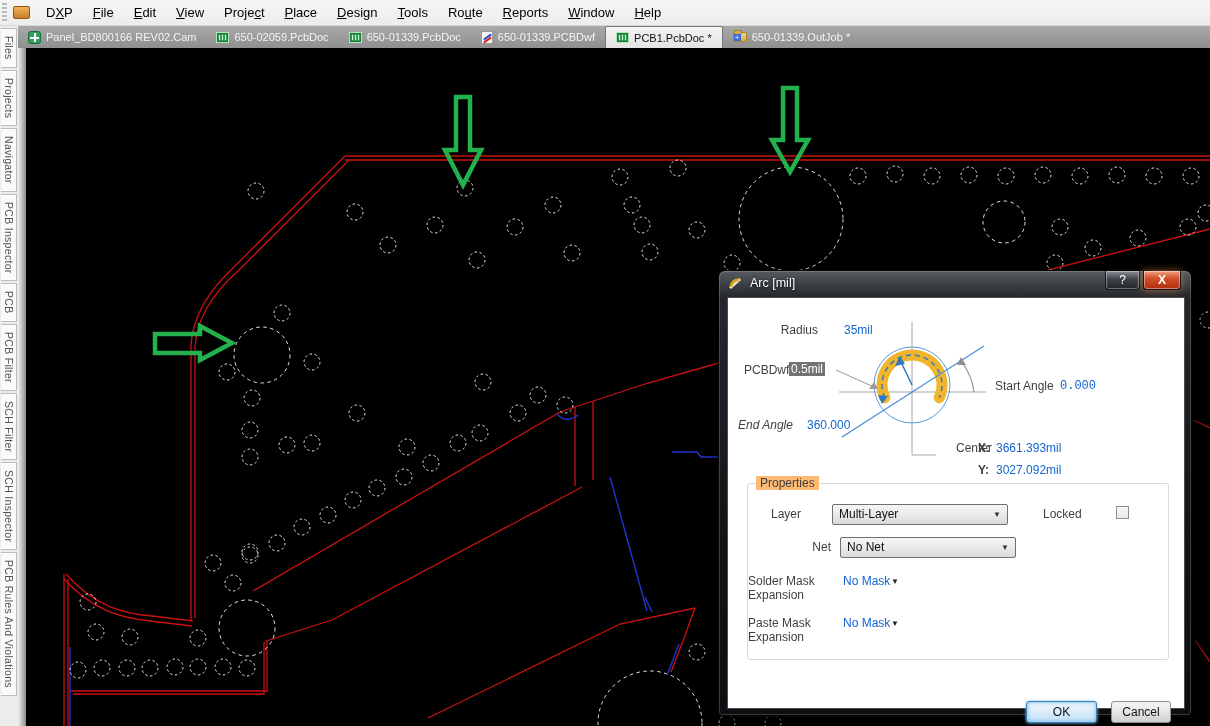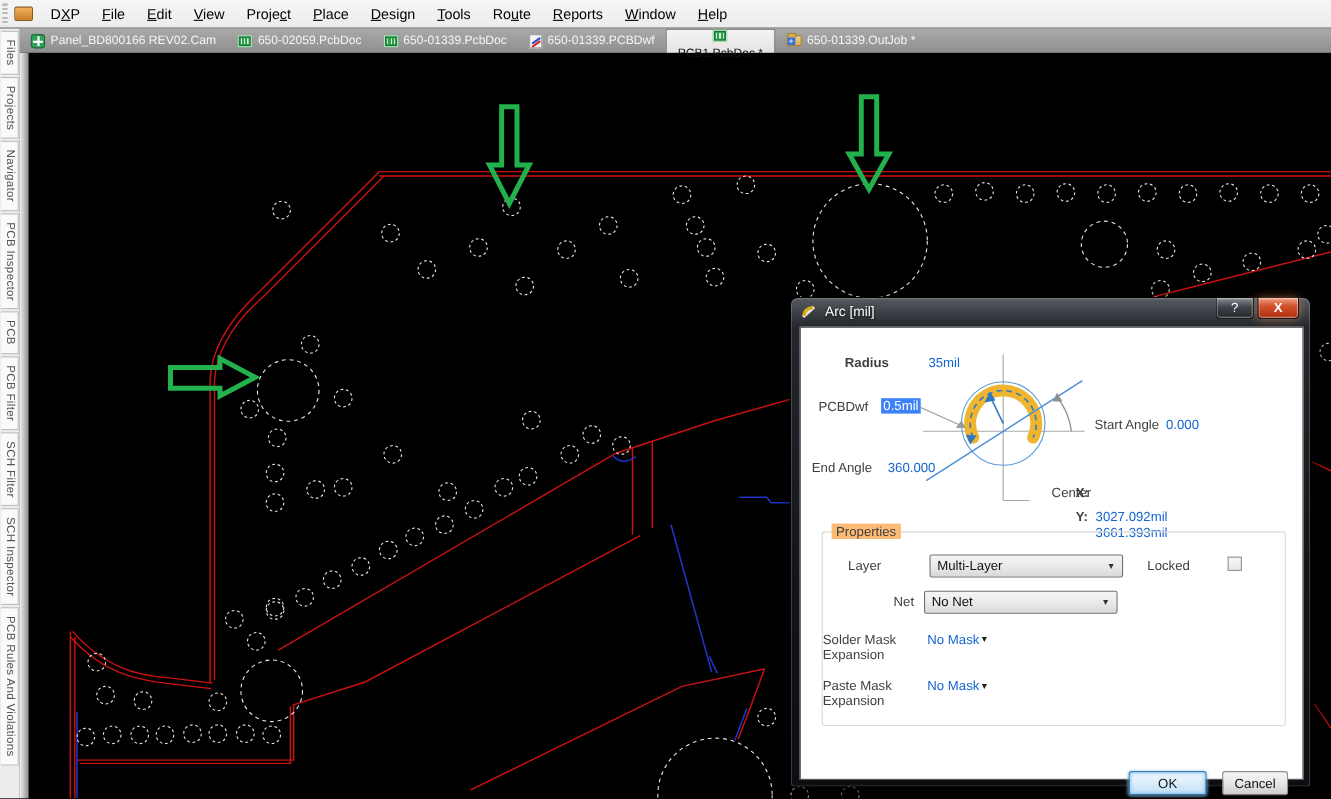--- a/index.html
+++ b/index.html
@@ -17,21 +17,21 @@
               background:linear-gradient(#f2b35e,#c87f28); }
   .menu-item { padding:4px 10px; font-size:13px; color:#000; cursor:default; white-space:nowrap; }
   .menu-item u { text-decoration:underline; }
 
   
   #tabbar { position:absolute; left:18px; top:26px; width:1192px; height:22px;
             background:linear-gradient(#a9a9a9,#8f8f8f); display:flex; align-items:flex-end; z-index:4; }
   .doc-tab { display:flex; align-items:center; gap:5px; height:22px; padding:0 10px;
              font-size:11px; color:#f4f4f4; white-space:nowrap; cursor:default; }
   .doc-tab.active { background:linear-gradient(#f4f4f4,#e3e3e3); color:#111;
-                    border:1px solid #777; border-bottom:none; border-radius:2px 2px 0 0;flex-direction:column; }
+                    border:1px solid #777; border-bottom:none; border-radius:2px 2px 0 0; }
   .ticon { display:inline-block; position:relative; flex:none; }
   .icon-cam { width:13px; height:13px; border-radius:3px; background:#2fa05a; border:1px solid #1c6b39; }
   .icon-cam::before { content:""; position:absolute; left:5px; top:1px; width:2px; height:9px; background:#fff; }
   .icon-cam::after  { content:""; position:absolute; left:1px; top:5px; width:9px; height:2px; background:#fff; }
   .icon-pcb { width:13px; height:11px; background:#2e9e4f; border:1px solid #b9e0c4;
               box-shadow:inset 0 0 0 1px #187a36; }
   .icon-pcb::after { content:""; position:absolute; left:2px; top:2px; width:7px; height:5px;
                      background:repeating-linear-gradient(90deg,#d9f2e0 0 1px, transparent 1px 3px); }
   .icon-dwf { width:12px; height:13px; background:#f4f4f4; border:1px solid #999; }
   .icon-dwf::before { content:""; position:absolute; left:1px; top:7px; width:9px; height:2px;
@@ -70,21 +70,21 @@
              line-height:18px; border:1px solid #14161a; border-top:none; border-radius:0 0 4px 4px;
              box-shadow:inset 0 0 0 1px rgba(255,255,255,.35); cursor:default; }
   #dlg-help  { left:386px; width:35px; background:linear-gradient(#8a8f96,#3f444a 45%,#23262b); }
   #dlg-close { left:424px; width:38px; background:linear-gradient(#f2a284,#d3512b 40%,#b02c0c);
                box-shadow:inset 0 0 0 1px rgba(255,255,255,.4), 0 0 9px rgba(255,150,80,.55);
                font-weight:bold; }
   #dlg-content { position:absolute; left:8px; top:26px; width:458px; height:412px;
                  background:#fff; border:1px solid #4d4d4d; }
   .lbl { position:absolute; color:#3f3f3f; white-space:nowrap; }
   .val { position:absolute; color:#1464d2; white-space:nowrap; cursor:text; }
-  .val.sel { background:#3b82f6; color:#fff; padding:0 2px;margin-left:12px; }
+  .val.sel { background:#737373; color:#fff; padding:0 2px; }
   .lbl.r2 { text-align:left; line-height:14px; }
 
   #props-box { position:absolute; left:19px; top:185px; width:422px; height:177px;
                border:1px solid #d9d9d9; border-radius:3px; }
   #props-legend { position:absolute; left:8px; top:-8px; background:#fdba74; padding:0 4px; color:#3f3f3f; }
   .combo { position:absolute; width:176px; height:21px; border:1px solid #707070; border-radius:2px;
            background:linear-gradient(#f5f5f5,#e9e9e9 55%,#d9d9d9); font-size:12px; color:#111;
            line-height:19px; padding-left:6px; cursor:default; }
   .combo .arr { position:absolute; right:6px; top:0; font-size:8px; color:#333; line-height:20px; }
   .chk { position:absolute; width:13px; height:13px; border:1px solid #8e8e8e;
@@ -280,35 +280,35 @@
     <svg id="dlg-title-icon" viewBox="0 0 15 13">
       <path d="M2 11 L12 2" stroke="#e8e8e8" stroke-width="3"></path>
       <path d="M3 10 A7 7 0 0 1 11 3" stroke="#d9a916" stroke-width="3" fill="none"></path>
     </svg>
     <div id="dlg-title-text">Arc [mil]</div>
     <div id="dlg-help" class="cap-btn">?</div>
     <div id="dlg-close" class="cap-btn">X</div>
 
     <div id="dlg-content">
 
-      <div class="lbl" style="left:40px; top:25px; width:62px; font-weight:bold;">Radius</div>
+      <div class="lbl" style="left:28px; top:25px; width:62px; text-align:right;">Radius</div>
       <div class="val" style="left:116px; top:25px;">35mil</div>
 
       <div class="lbl" style="left:16px; top:65px;">PCBDwf</div>
       <div class="val sel" style="left:61px; top:64px;">0.5mil</div>
 
       <div class="lbl" style="left:267px; top:81px;">Start Angle</div>
-      <div class="val" style="left:332px; top:81px;">0.000</div>
-
-      <div class="lbl" style="left:10px; top:120px;">End Angle</div>
+      <div class="val" style="left:332px; top:81px;font-family:Liberation Mono, monospace;">0.000</div>
+
+      <div class="lbl" style="left:10px; top:120px;font-style:italic;">End Angle</div>
       <div class="val" style="left:79px; top:120px;">360.000</div>
 
       <div class="lbl" style="left:204px; top:143px;margin-left:24px;">Center</div>
       <div class="lbl" style="left:250px; top:143px; font-weight:bold;">X:</div>
-      <div class="val" style="left:268px; top:143px;margin-top:36px;">3661.393mil</div>
+      <div class="val" style="left:268px; top:143px;">3661.393mil</div>
       <div class="lbl" style="left:250px; top:165px; font-weight:bold;">Y:</div>
       <div class="val" style="left:268px; top:165px;">3027.092mil</div>
 
       <svg style="position:absolute; left:106px; top:14px;" width="170" height="150" viewBox="0 0 170 150">
         <line x1="5" y1="80" x2="152" y2="80" stroke="#a8a8a8" stroke-width="1"></line>
         <line x1="78" y1="10" x2="78" y2="143" stroke="#a8a8a8" stroke-width="1"></line>
         <line x1="78" y1="143" x2="102" y2="143" stroke="#a8a8a8" stroke-width="1"></line>
         <circle cx="78" cy="73" r="38" stroke="#5b9bd5" stroke-width="1" fill="none"></circle>
         <path d="M50.8 85.7 A30 30 0 1 1 105.2 85.7" stroke="#f0b52e" stroke-width="11" fill="none" stroke-linecap="round"></path>
         <path d="M50.8 85.7 A30 30 0 1 1 105.2 85.7" stroke="#2f77c0" stroke-width="1.4" fill="none" stroke-dasharray="5 4"></path>
@@ -319,21 +319,21 @@
         <polygon points="44,77 35,77 40,70" fill="#9a9a9a"></polygon>
         <path d="M140 80 A62 62 0 0 0 127 49" stroke="#8f8f8f" stroke-width="1.2" fill="none"></path>
         <polygon points="127,45 123,53 132,53" fill="#8f8f8f"></polygon>
         <polygon points="48,92 44,83 54,84" fill="#2f77c0"></polygon>
       </svg>
 
       <div id="props-box">
         <div id="props-legend">Properties</div>
 
         <div class="lbl" style="left:23px; top:23px; width:60px; text-align:left;">Layer</div>
-        <div class="combo" style="left:97px; top:20px;">
+        <div class="combo" style="left:84px; top:20px;">
           <span>Multi-Layer</span>
           <span class="arr">▼</span>
         </div>
         <div class="lbl" style="left:295px; top:23px;">Locked</div>
         <div class="chk" style="left:368px; top:22px;"></div>
 
         <div class="lbl" style="left:23px; top:56px; width:60px; text-align:right;">Net</div>
         <div class="combo" style="left:92px; top:53px;">
           <span>No Net</span>
           <span class="arr">▼</span>

